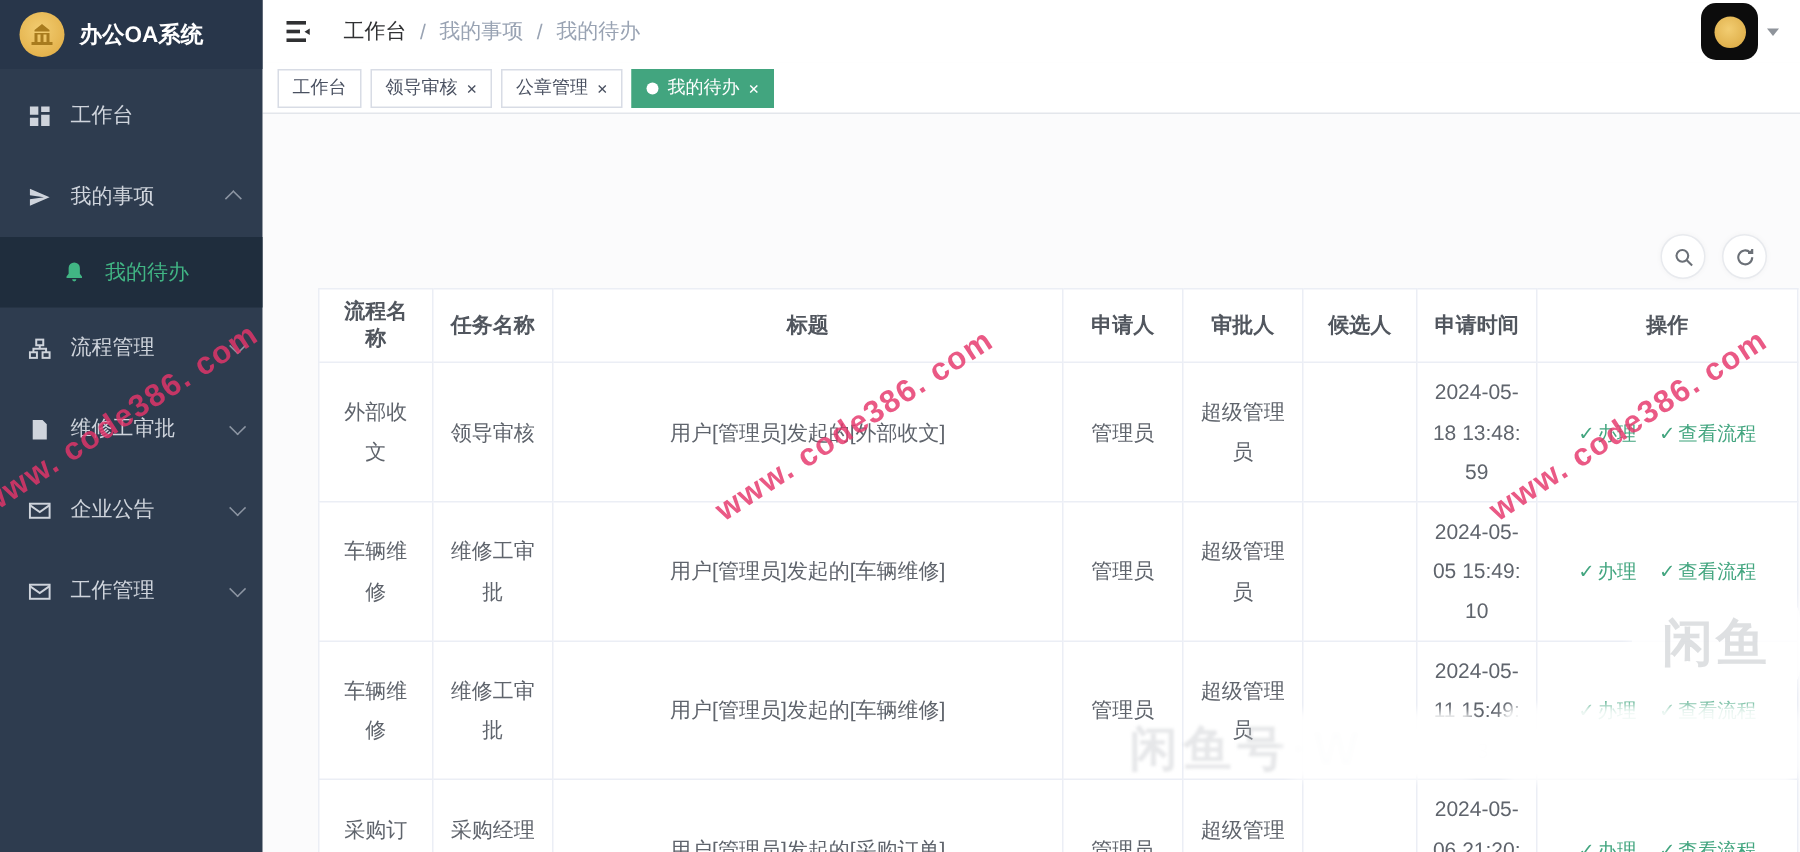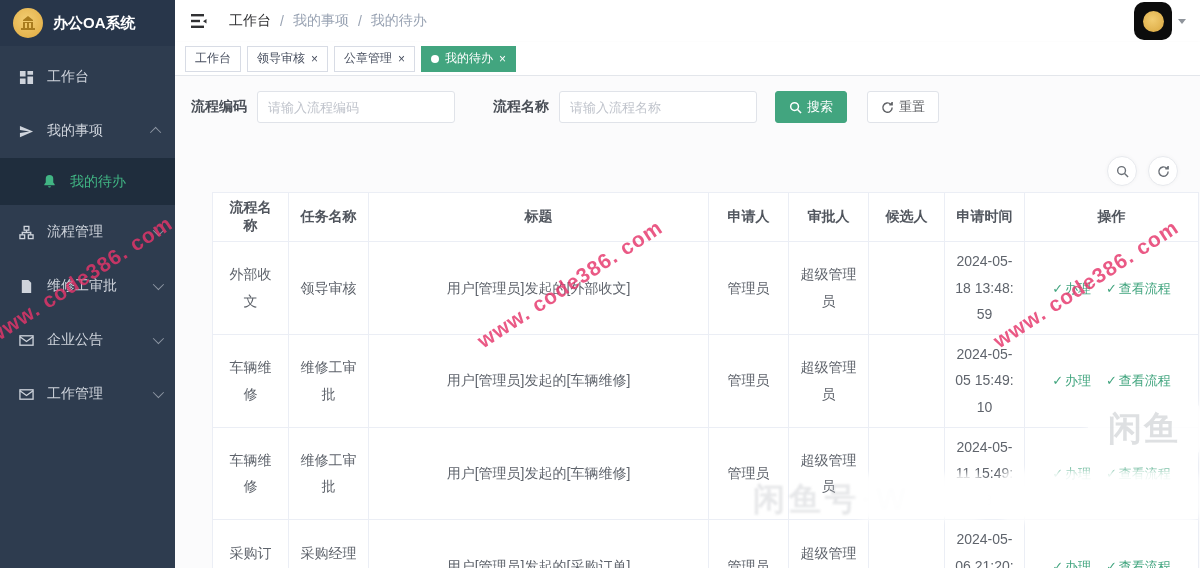--- a/index.html
+++ b/index.html
@@ -182,41 +182,20 @@
     </div>
     <div class="tab active">
       <span class="dot"></span>
       <span>我的待办</span>
       <span class="x">×</span>
     </div>
   </div>
 
   <div class="content">
 
-    <div class="search-row">
-      <span class="search-label">流程编码</span>
-      <input class="search-input" placeholder="请输入流程编码" style="">
-      <span class="gap"></span>
-      <span class="search-label">流程名称</span>
-      <input class="search-input" placeholder="请输入流程名称" style="">
-      <button class="btn btn-green">
-        <svg viewBox="0 0 14 14" fill="none" stroke="currentColor" stroke-width="1.6">
-            <circle cx="6" cy="6" r="4.2"></circle>
-            <path d="M9.2 9.2L13 13"></path>
-          </svg>
-        <span>搜索</span>
-      </button>
-      <button class="btn btn-plain">
-        <svg viewBox="0 0 14 14" fill="none" stroke="currentColor" stroke-width="1.5">
-            <path d="M12 7a5 5 0 1 1-1.5-3.5"></path>
-            <path d="M12 1v3h-3" fill="currentColor"></path>
-          </svg>
-        <span>重置</span>
-      </button>
-    </div>
 
     <div class="toolbar-circles">
       <div class="circle-btn">
         <svg viewBox="0 0 14 14" fill="none" stroke="currentColor" stroke-width="1.5">
             <circle cx="6" cy="6" r="4.2"></circle>
             <path d="M9.2 9.2L13 13"></path>
           </svg>
       </div>
       <div class="circle-btn">
         <svg viewBox="0 0 14 14" fill="none" stroke="currentColor" stroke-width="1.5">

